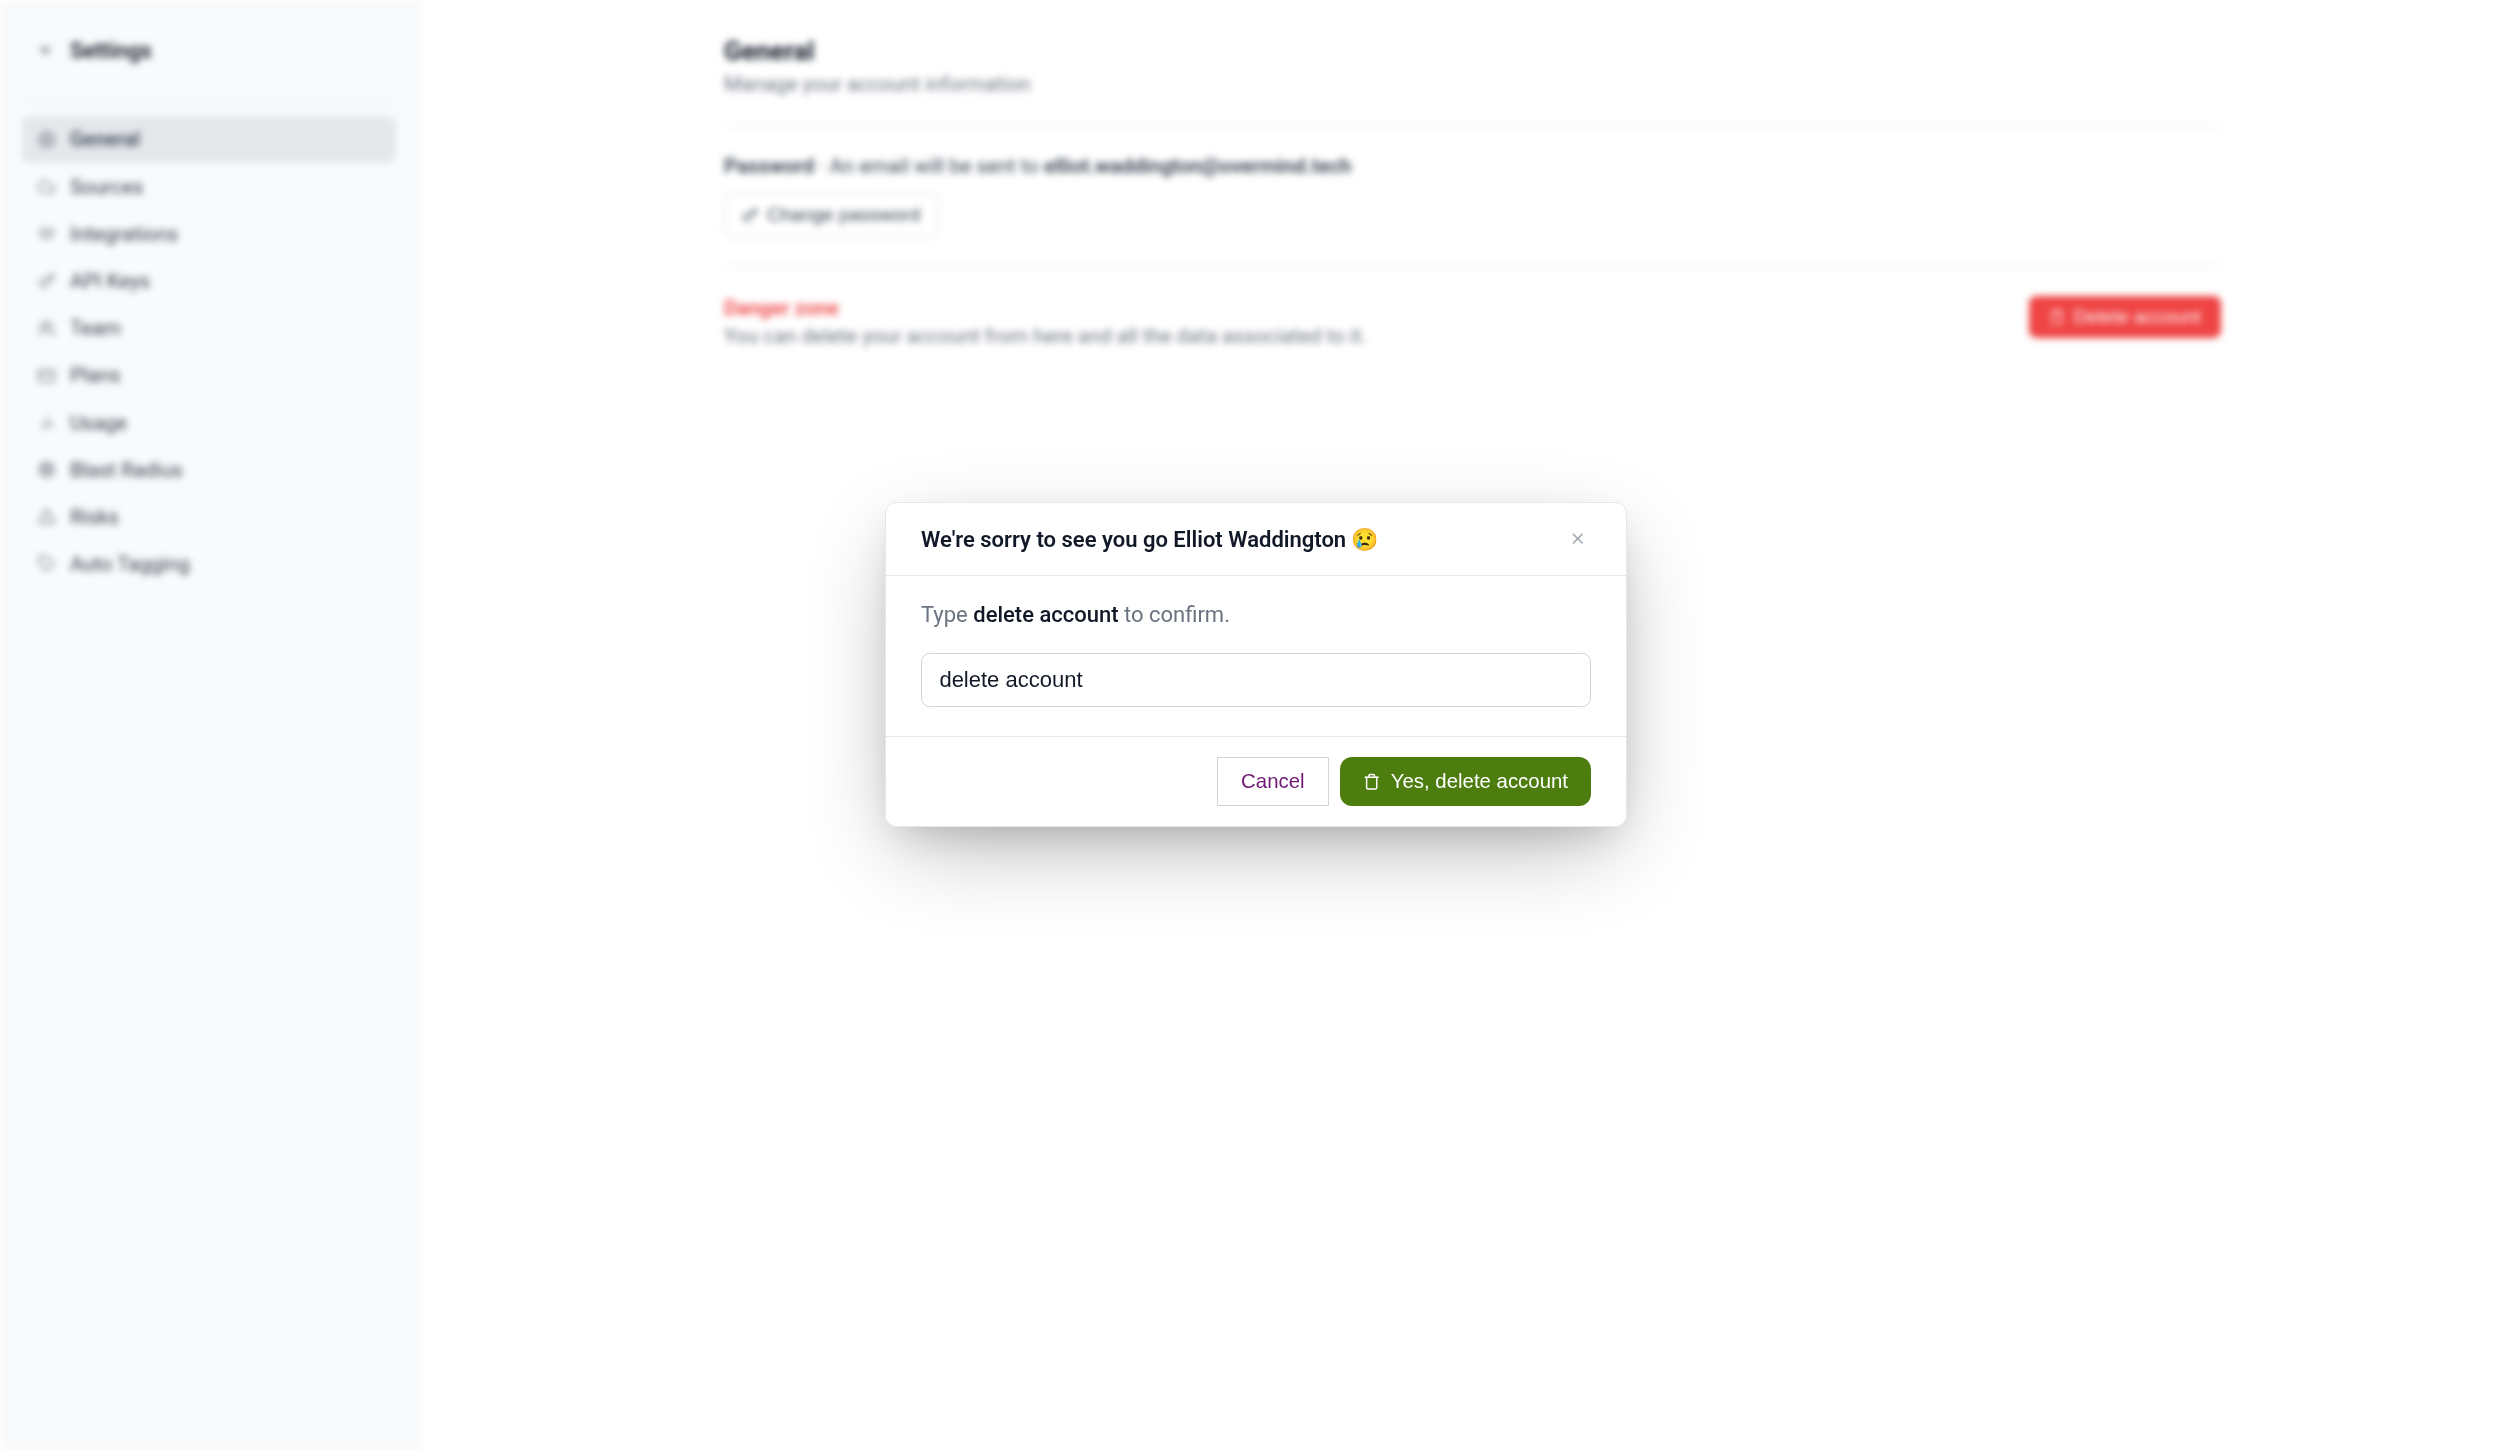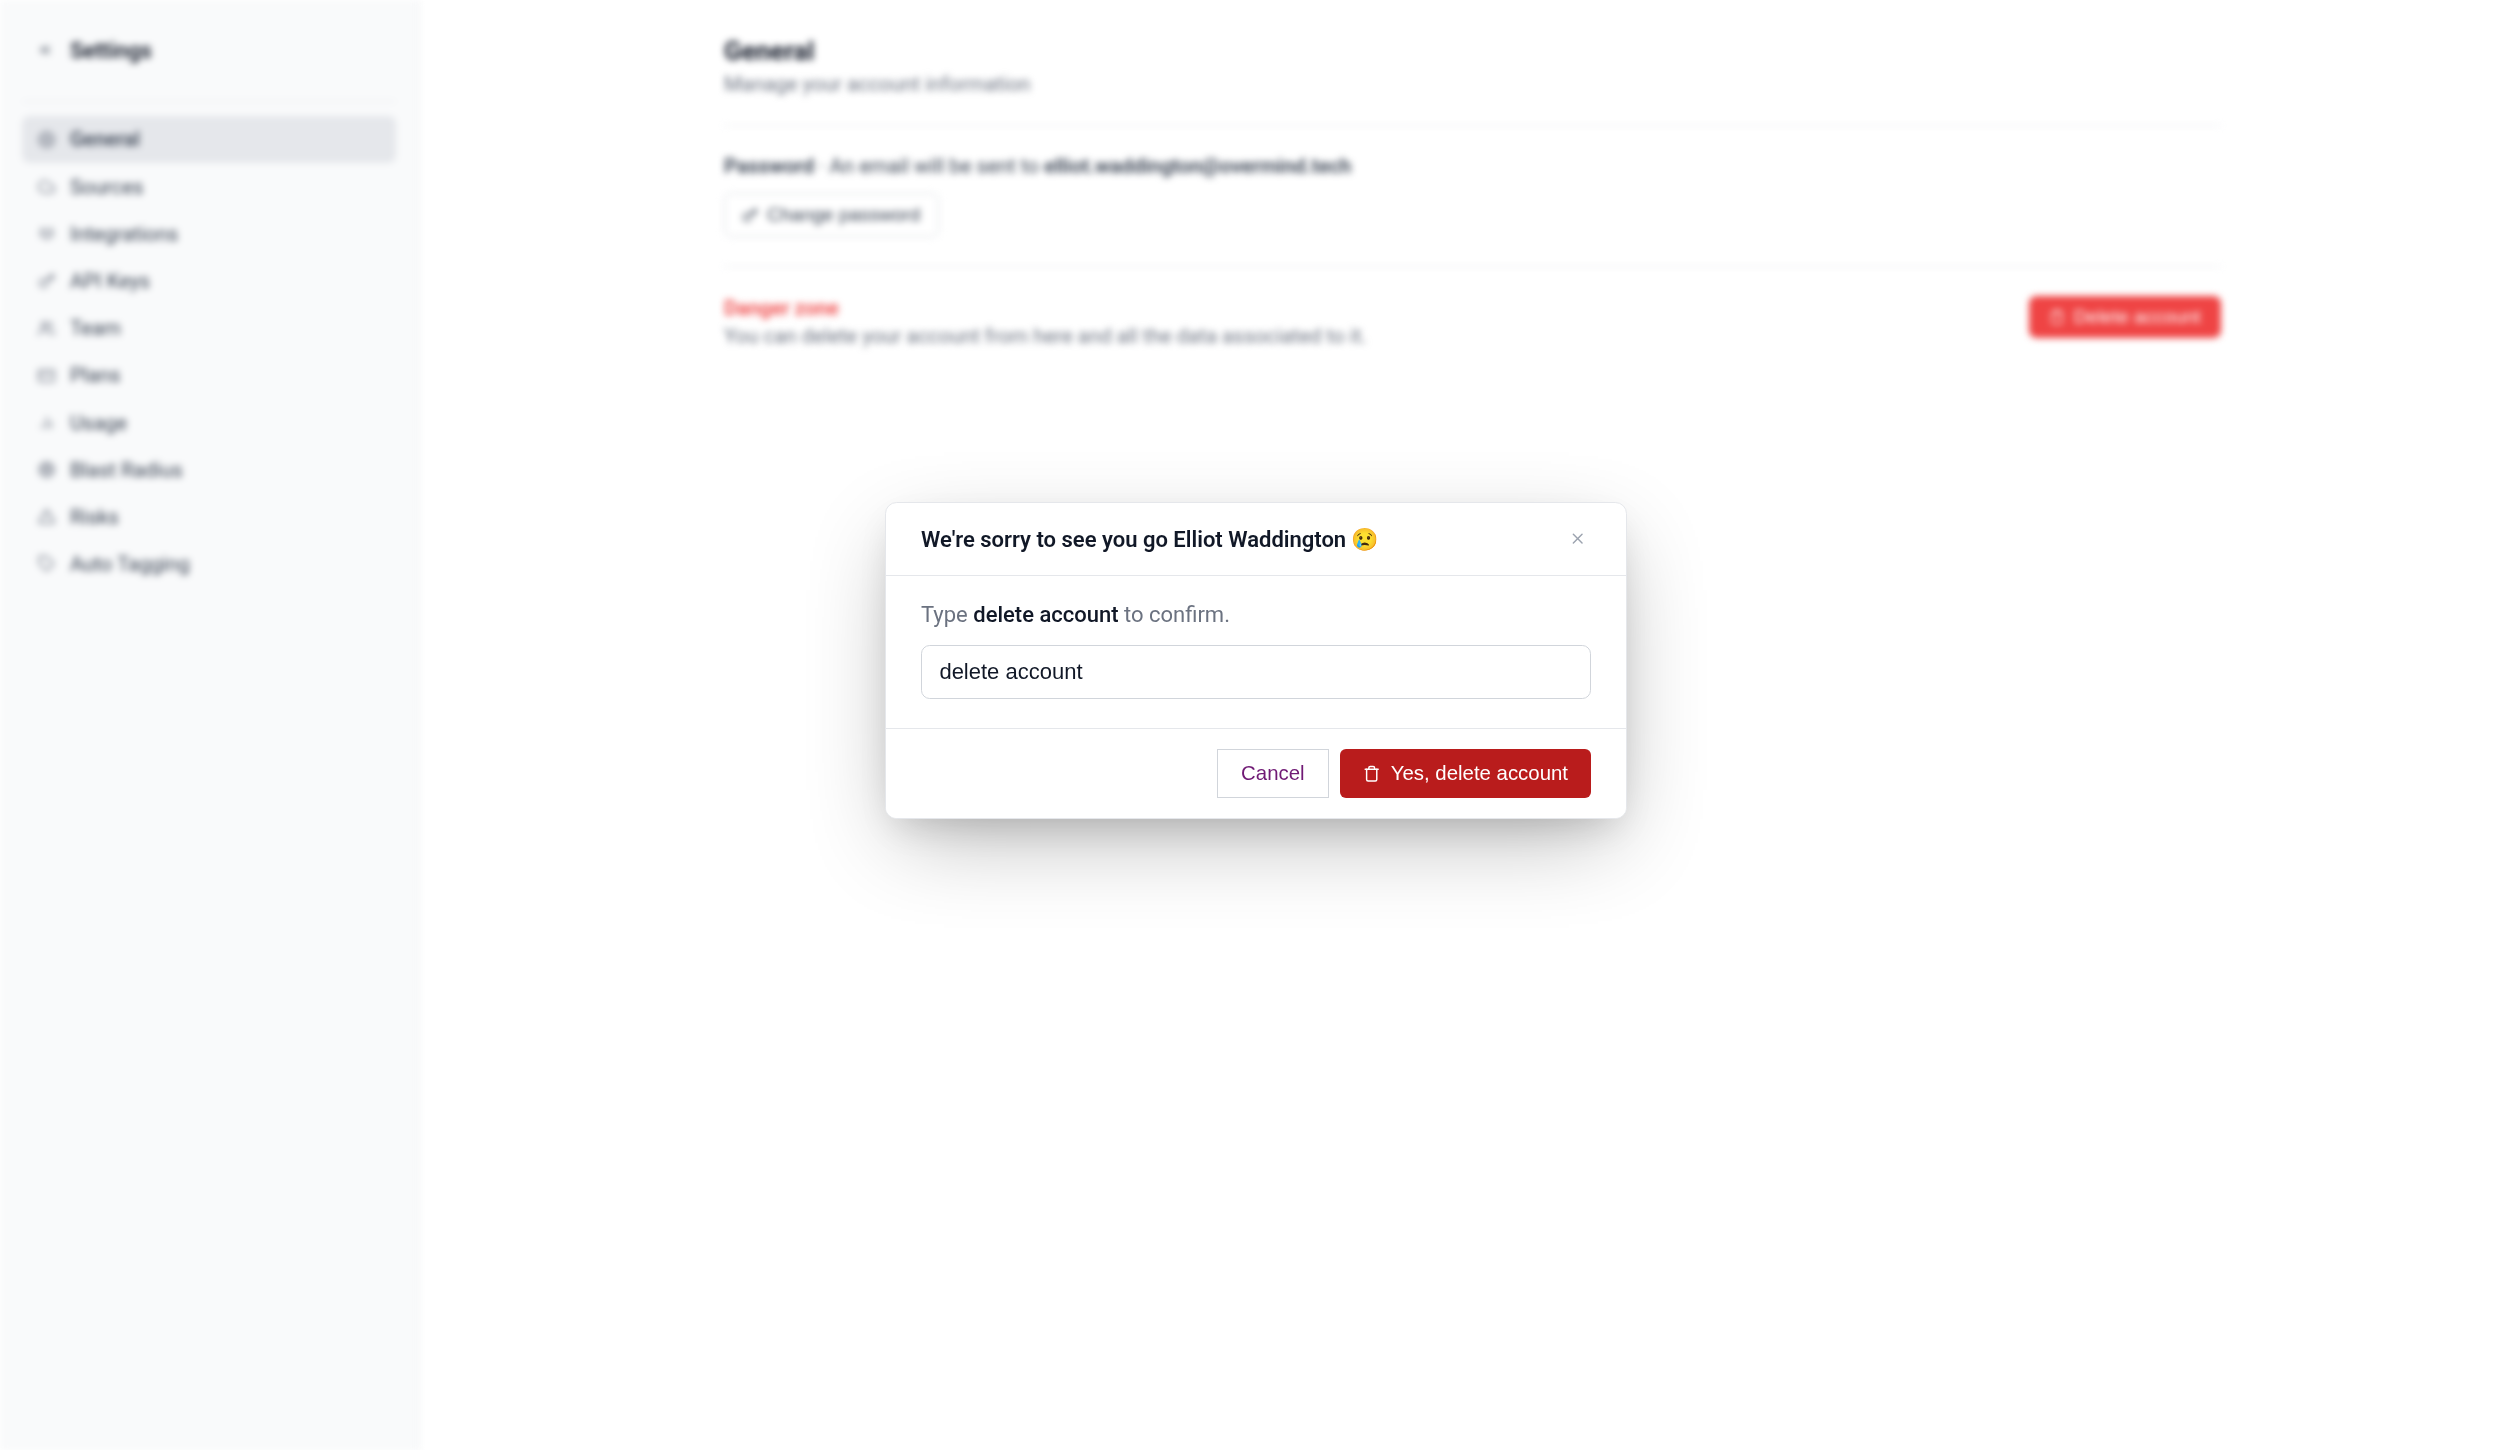--- a/index.html
+++ b/index.html
@@ -224,21 +224,21 @@
     .modal-body p {
       font-size: 22px;
       color: #6b7280;
       line-height: 1.5;
       margin-bottom: 17.4px;
     }
 
     .modal-body .confirm-instruction {
       font-size: 22px;
       color: #6b7280;
-      margin-bottom: 18px;
+      margin-bottom: 26px;
     }
 
     .modal-body .confirm-instruction strong {
       color: #111827;
       font-weight: 500;
     }
 
     .confirm-input {
       width: 100%;
       padding: 13px 17.4px;
@@ -270,23 +270,23 @@
       font-weight: 500;
     }
 
     .btn-confirm-delete {
       display: inline-flex;
       align-items: center;
       gap: 10.2px;
       padding: 11.6px 23px;
       font-size: 20.4px;
       color: #ffffff;
-      background: #b91c1c;
+      background: #4d7c0f;
       border: none;
-      border-radius: 6px;
+      border-radius: 12px;
       cursor: pointer;
       font-weight: 500;
     }
 
     .btn-confirm-delete .trash-icon {
       display: inline-flex;
     }
 
     svg {
       display: block;

